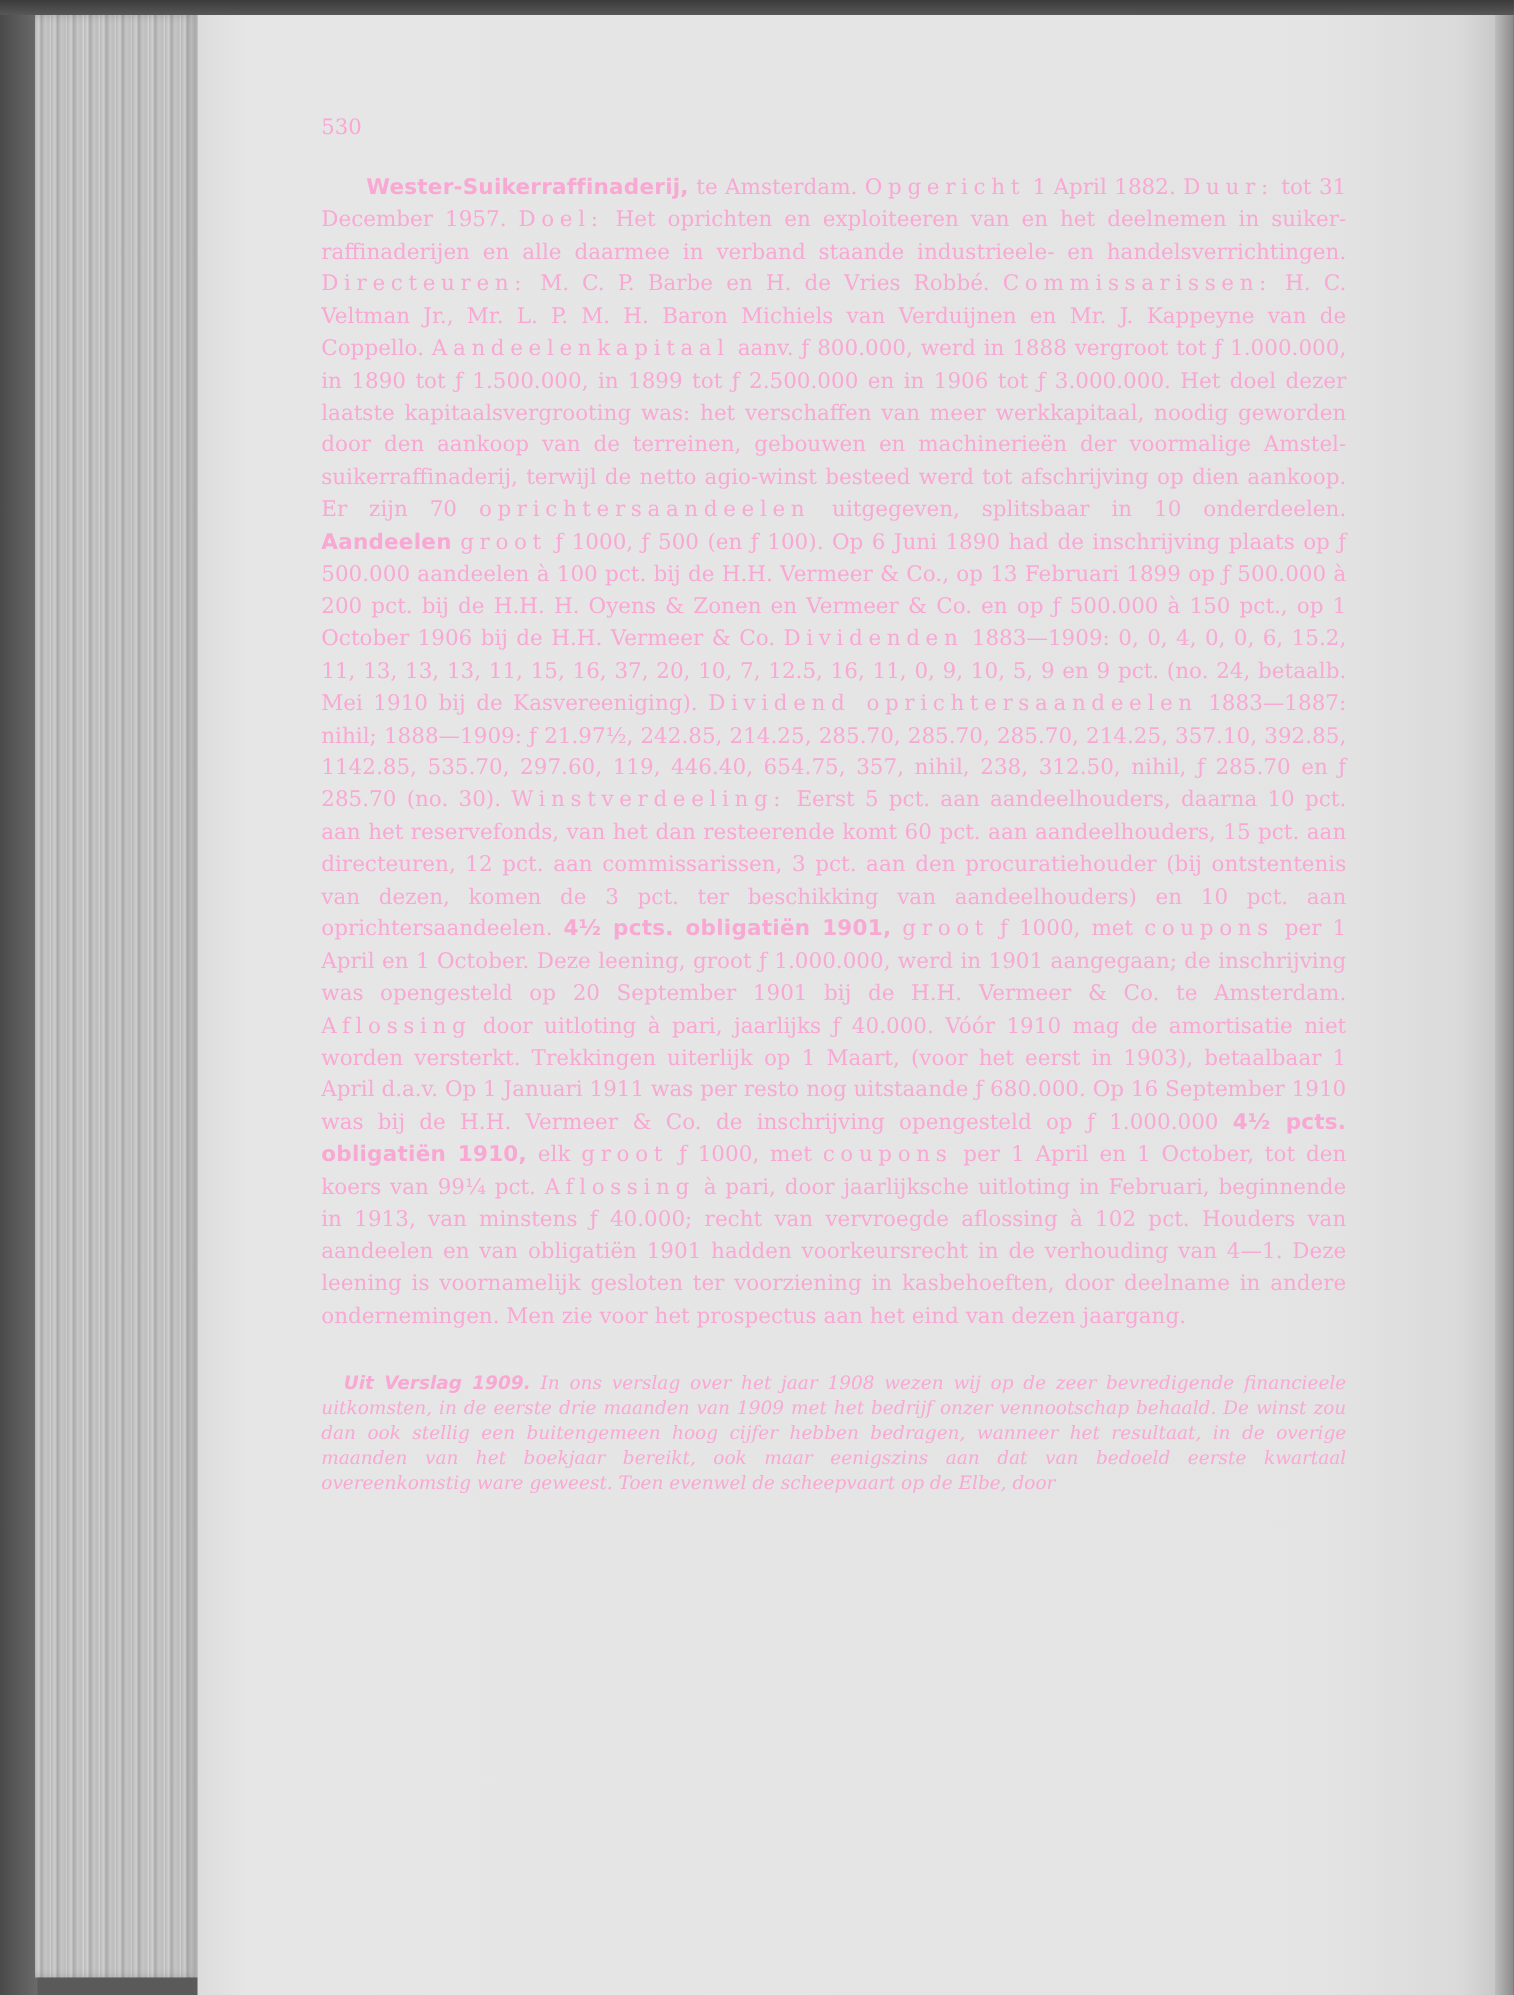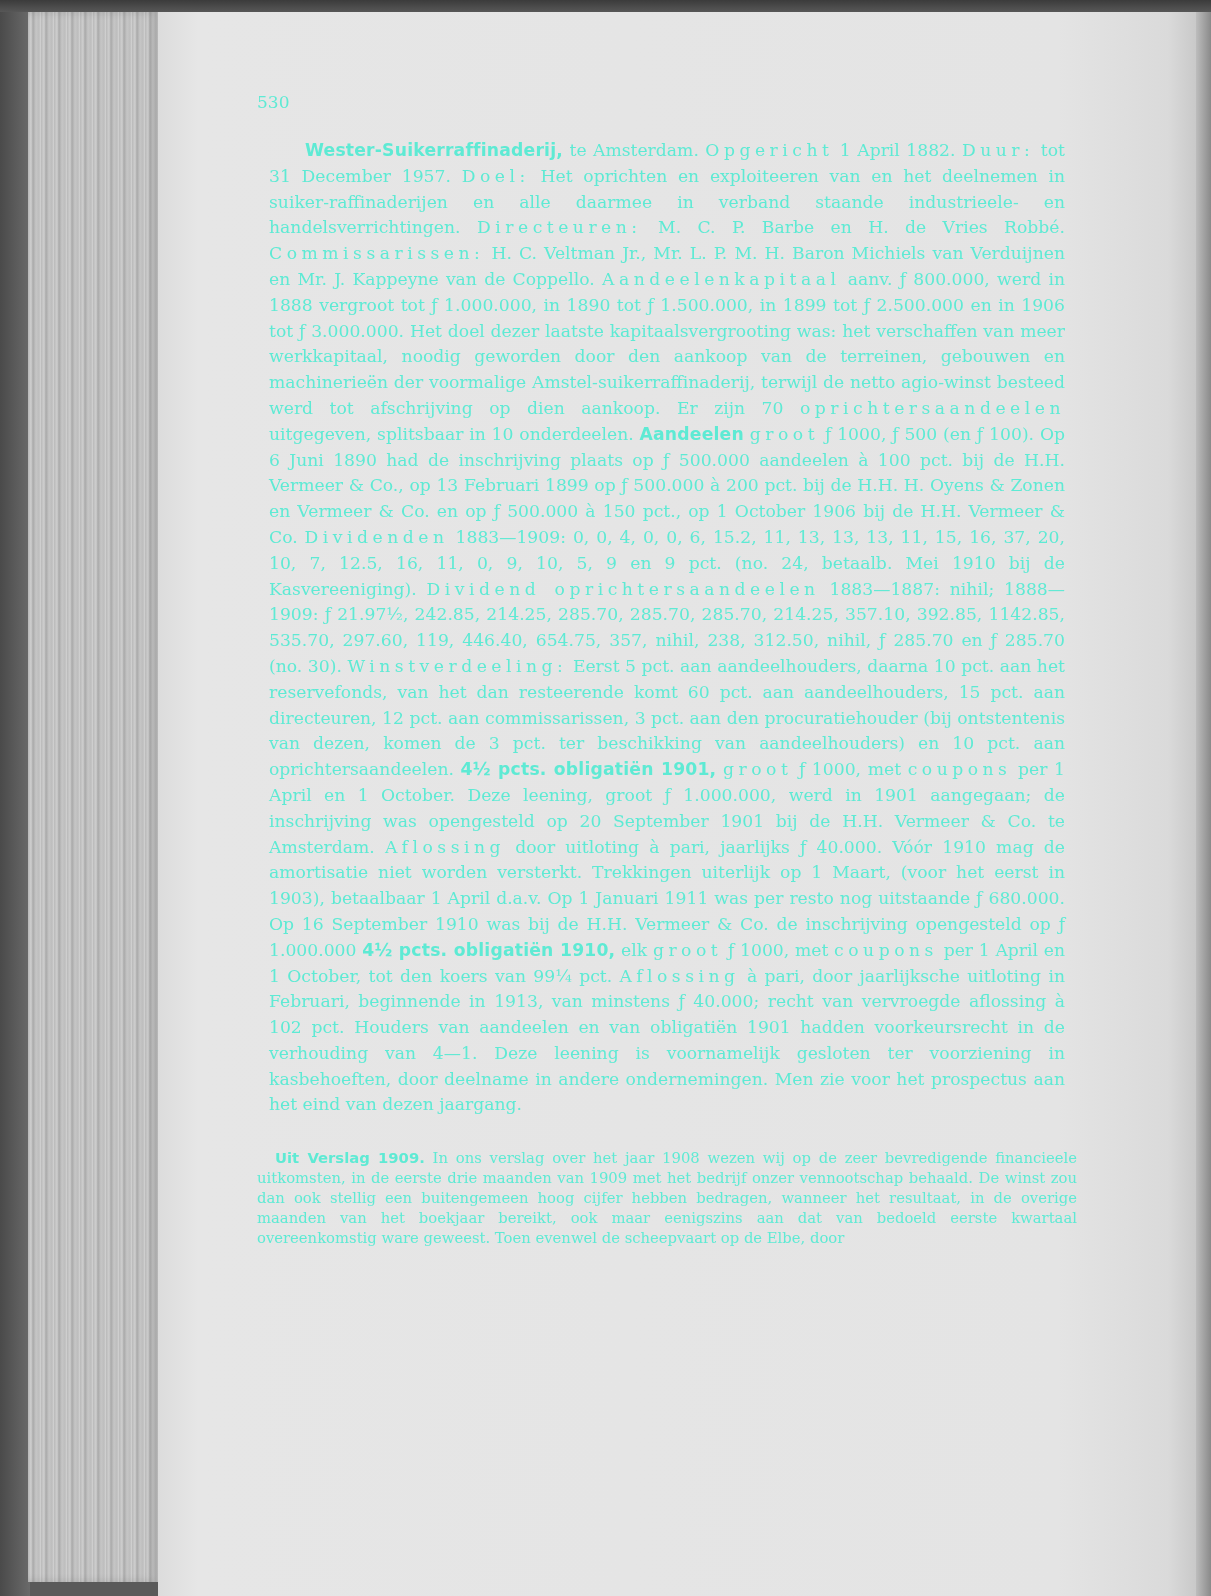--- a/index.html
+++ b/index.html
@@ -25,38 +25,39 @@
     .page {
       position: absolute; left: 158px; top: 12px; width: 1038px; height: 1584px;
       background: linear-gradient(90deg, #dcdcdc 0px, #e6e6e6 40px, #e4e4e4 900px, #dadada 1010px, #c9c9c9 1038px);
     }
     .page-right-edge {
       position: absolute; left: 1196px; top: 12px; width: 15px; height: 1584px;
       background: linear-gradient(90deg, #bdbdbd, #8a8a8a);
     }
     .content {
       position: absolute; left: 257px; top: 92px; width: 820px;
-      color: #5eead4;
+      color: #f9a8d4;
     }
     .running-head {
       display: flex; align-items: baseline; font-size: 18px; margin-bottom: 26px;
     }
     .page-number { width: 72px; font-size: 17px; }
     .head-title { font-style: italic; letter-spacing: 1px; }
     .body-text {
       font-size: 17.2px; line-height: 25.8px; text-align: justify;
-      text-indent: 36px; margin: 12px;
+      text-indent: 36px; margin: 0;
     }
     .body-text .bold-sans {
       font-family: "DejaVu Sans", sans-serif; font-weight: bold; letter-spacing: 0.2px;
     }
     .body-text .spaced { letter-spacing: 4.5px; }
     .report {
       margin-top: 30px; font-size: 14.8px; line-height: 20px; text-align: justify;
       text-indent: 18px;
+      font-style: italic;
     }
     .report .bold-sans {
       font-family: "DejaVu Sans", sans-serif; font-weight: bold;
     }
   </style>
 </head>
 <body>
 
 <div class="book-top"></div>
 <div class="spine-shadow"></div>

